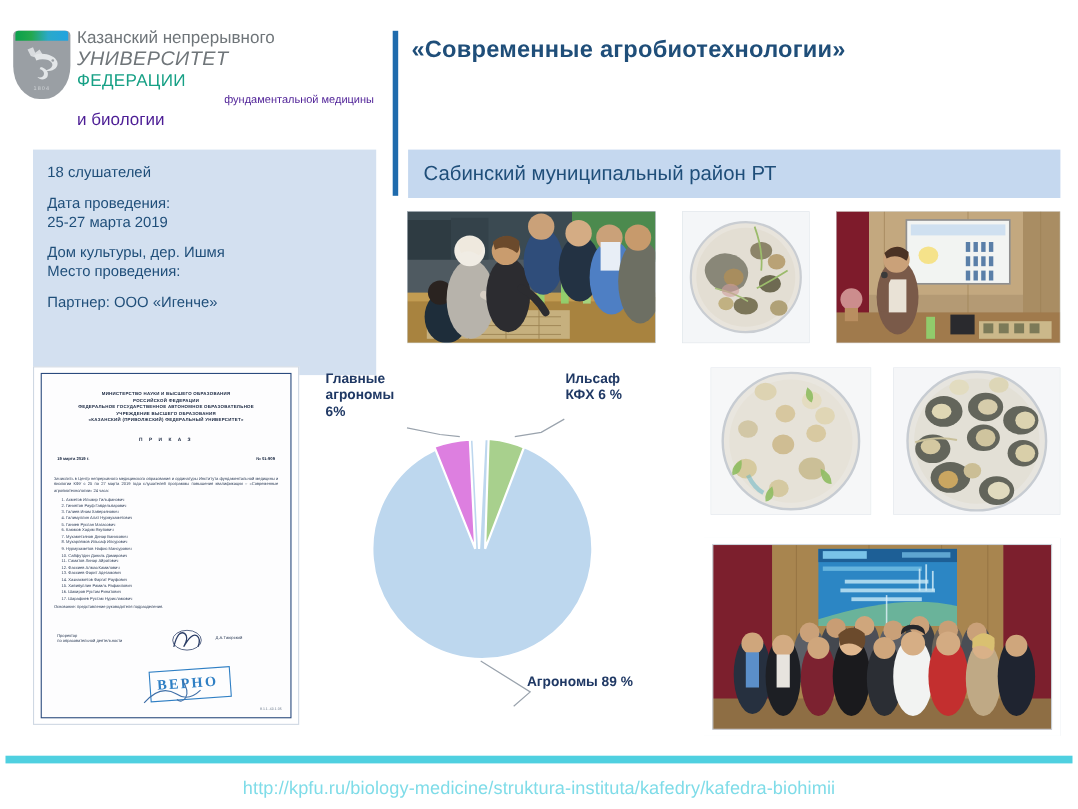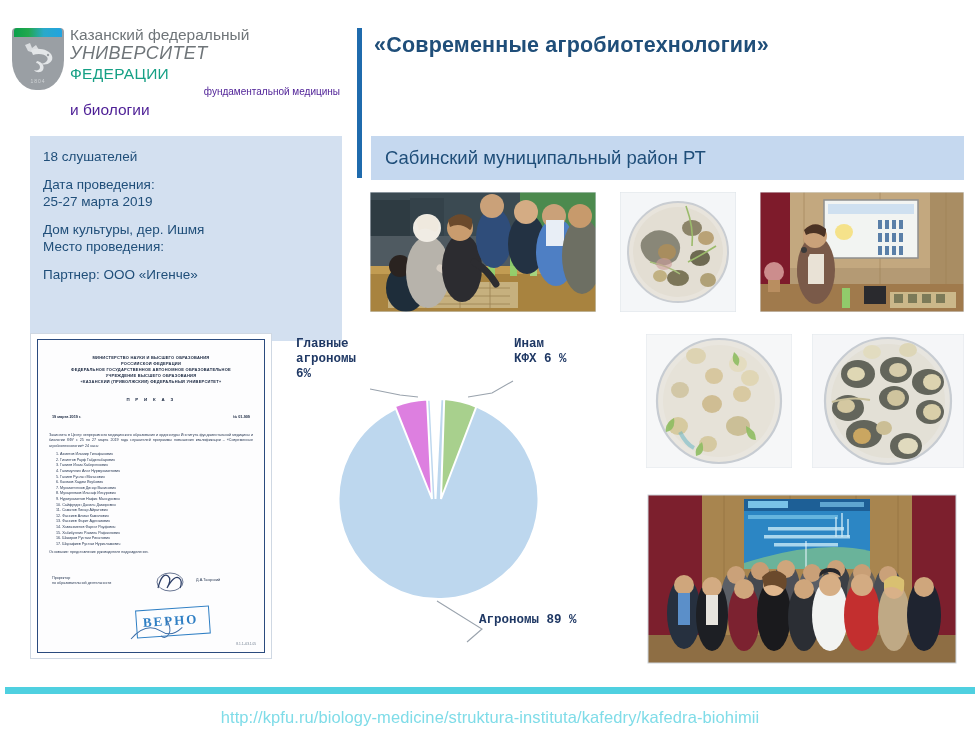--- a/index.html
+++ b/index.html
@@ -292,21 +292,20 @@
     width: 345px;
     height: 325px;
   }
   .pie-label {
     position: absolute;
     font-size: 12.5px;
     font-weight: bold;
     color: #1f3864;
     line-height: 15px;
     white-space: nowrap;
-    font-family: Liberation Mono, monospace;
   }
 
   
   #bottom-rule {
     position: absolute;
     left: 5px;
     top: 687px;
     width: 970px;
     height: 7px;
     background: #4fd0e0;
@@ -333,21 +332,21 @@
       <div class="shield-topbar"></div>
       <svg class="shield-emblem" viewBox="0 0 38 34">
         <path d="M6 4 L11 2 L13 7 L17 4 L20 9 L15 12 L9 10 Z" fill="#d9dcdf"></path>
         <path d="M12 9 C20 6 31 9 33 15 C35 21 28 25 22 23 C27 22 30 19 28 16 C26 13 19 12 14 14 Z" fill="#e3e6e8"></path>
         <path d="M18 20 C23 21 26 25 24 29 C22 32 17 32 15 29 C18 30 21 29 21 26 C21 24 19 22 17 22 Z" fill="#e3e6e8"></path>
         <circle cx="29" cy="14" r="1.2" fill="#9a9fa4"></circle>
       </svg>
       <div class="shield-year">1804</div>
     </div>
     <div id="logo-text">
-      <div class="logo-l1">Казанский федеральный</div>
+      <div class="logo-l1">Казанский непрерывного</div>
       <div class="logo-l2">УНИВЕРСИТЕТ</div>
       <div class="logo-l3">ФЕДЕРАЦИИ</div>
       <div class="logo-l4">фундаментальной медицины</div>
       <div class="logo-l5">и биологии</div>
     </div>
   </div>
 
   <div id="title-accent"></div>
   <div id="slide-title">«Современные агробиотехнологии»</div>
 
@@ -572,21 +571,21 @@
       <path d="M 159 166 L 162.2 66.1 A 100 100 0 0 1 194.3 73.8 Z" fill="#a8d08d" stroke="#ffffff" stroke-width="2"></path>
     </svg>
 
     <div class="pie-label" style="left:14px; top:4px;">
       <div>Главные</div>
       <div>агрономы</div>
       <div>6%</div>
     </div>
 
     <div class="pie-label" style="left:232px; top:4px;">
-      <div>Инам</div>
+      <div>Ильсаф</div>
       <div>КФХ 6 %</div>
     </div>
 
     <div class="pie-label" style="left:197px; top:280px;">
       <div>Агрономы 89 %</div>
     </div>
   </div>
 
   <div class="photo" style="left:646px; top:334px; width:146px; height:134px;">
     <svg width="146" height="134" viewBox="0 0 146 134">

